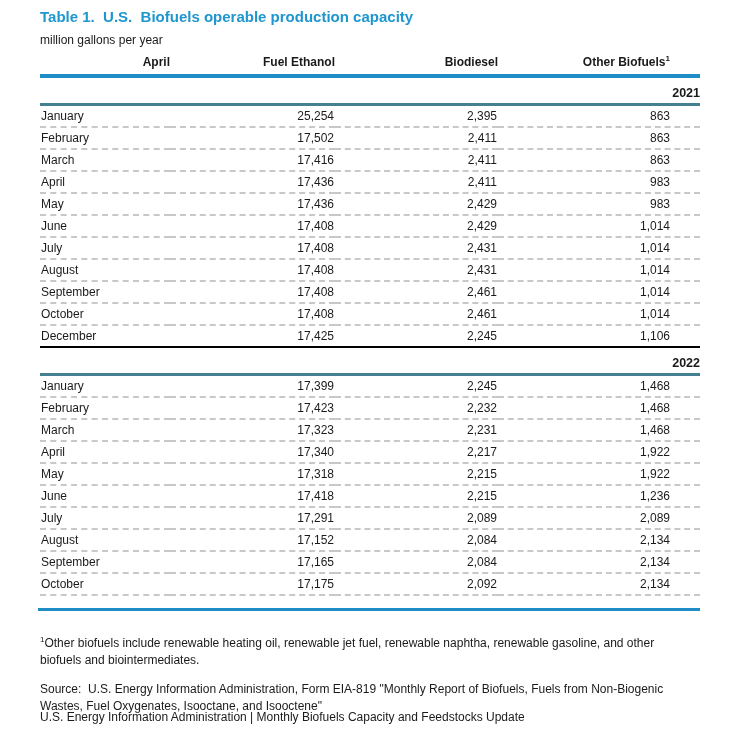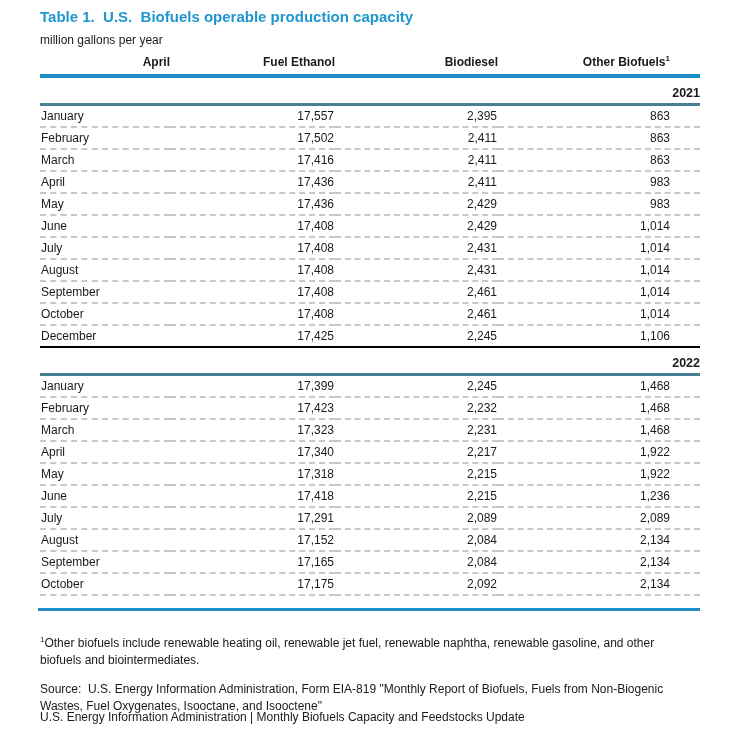--- a/index.html
+++ b/index.html
@@ -106,21 +106,21 @@
         <th>Biodiesel</th>
         <th><span>Other Biofuels</span><sup>1</sup></th>
       </tr>
     </thead>
     <tbody id="tbody">
         <tr class="year">
           <td colspan="4">2021</td>
         </tr>
         <tr class="data">
           <td>January</td>
-          <td class="num">17,557</td>
+          <td class="num">25,254</td>
           <td class="num">2,395</td>
           <td class="num">863</td>
         </tr>
         <tr class="data">
           <td>February</td>
           <td class="num">17,502</td>
           <td class="num">2,411</td>
           <td class="num">863</td>
         </tr>
         <tr class="data">

